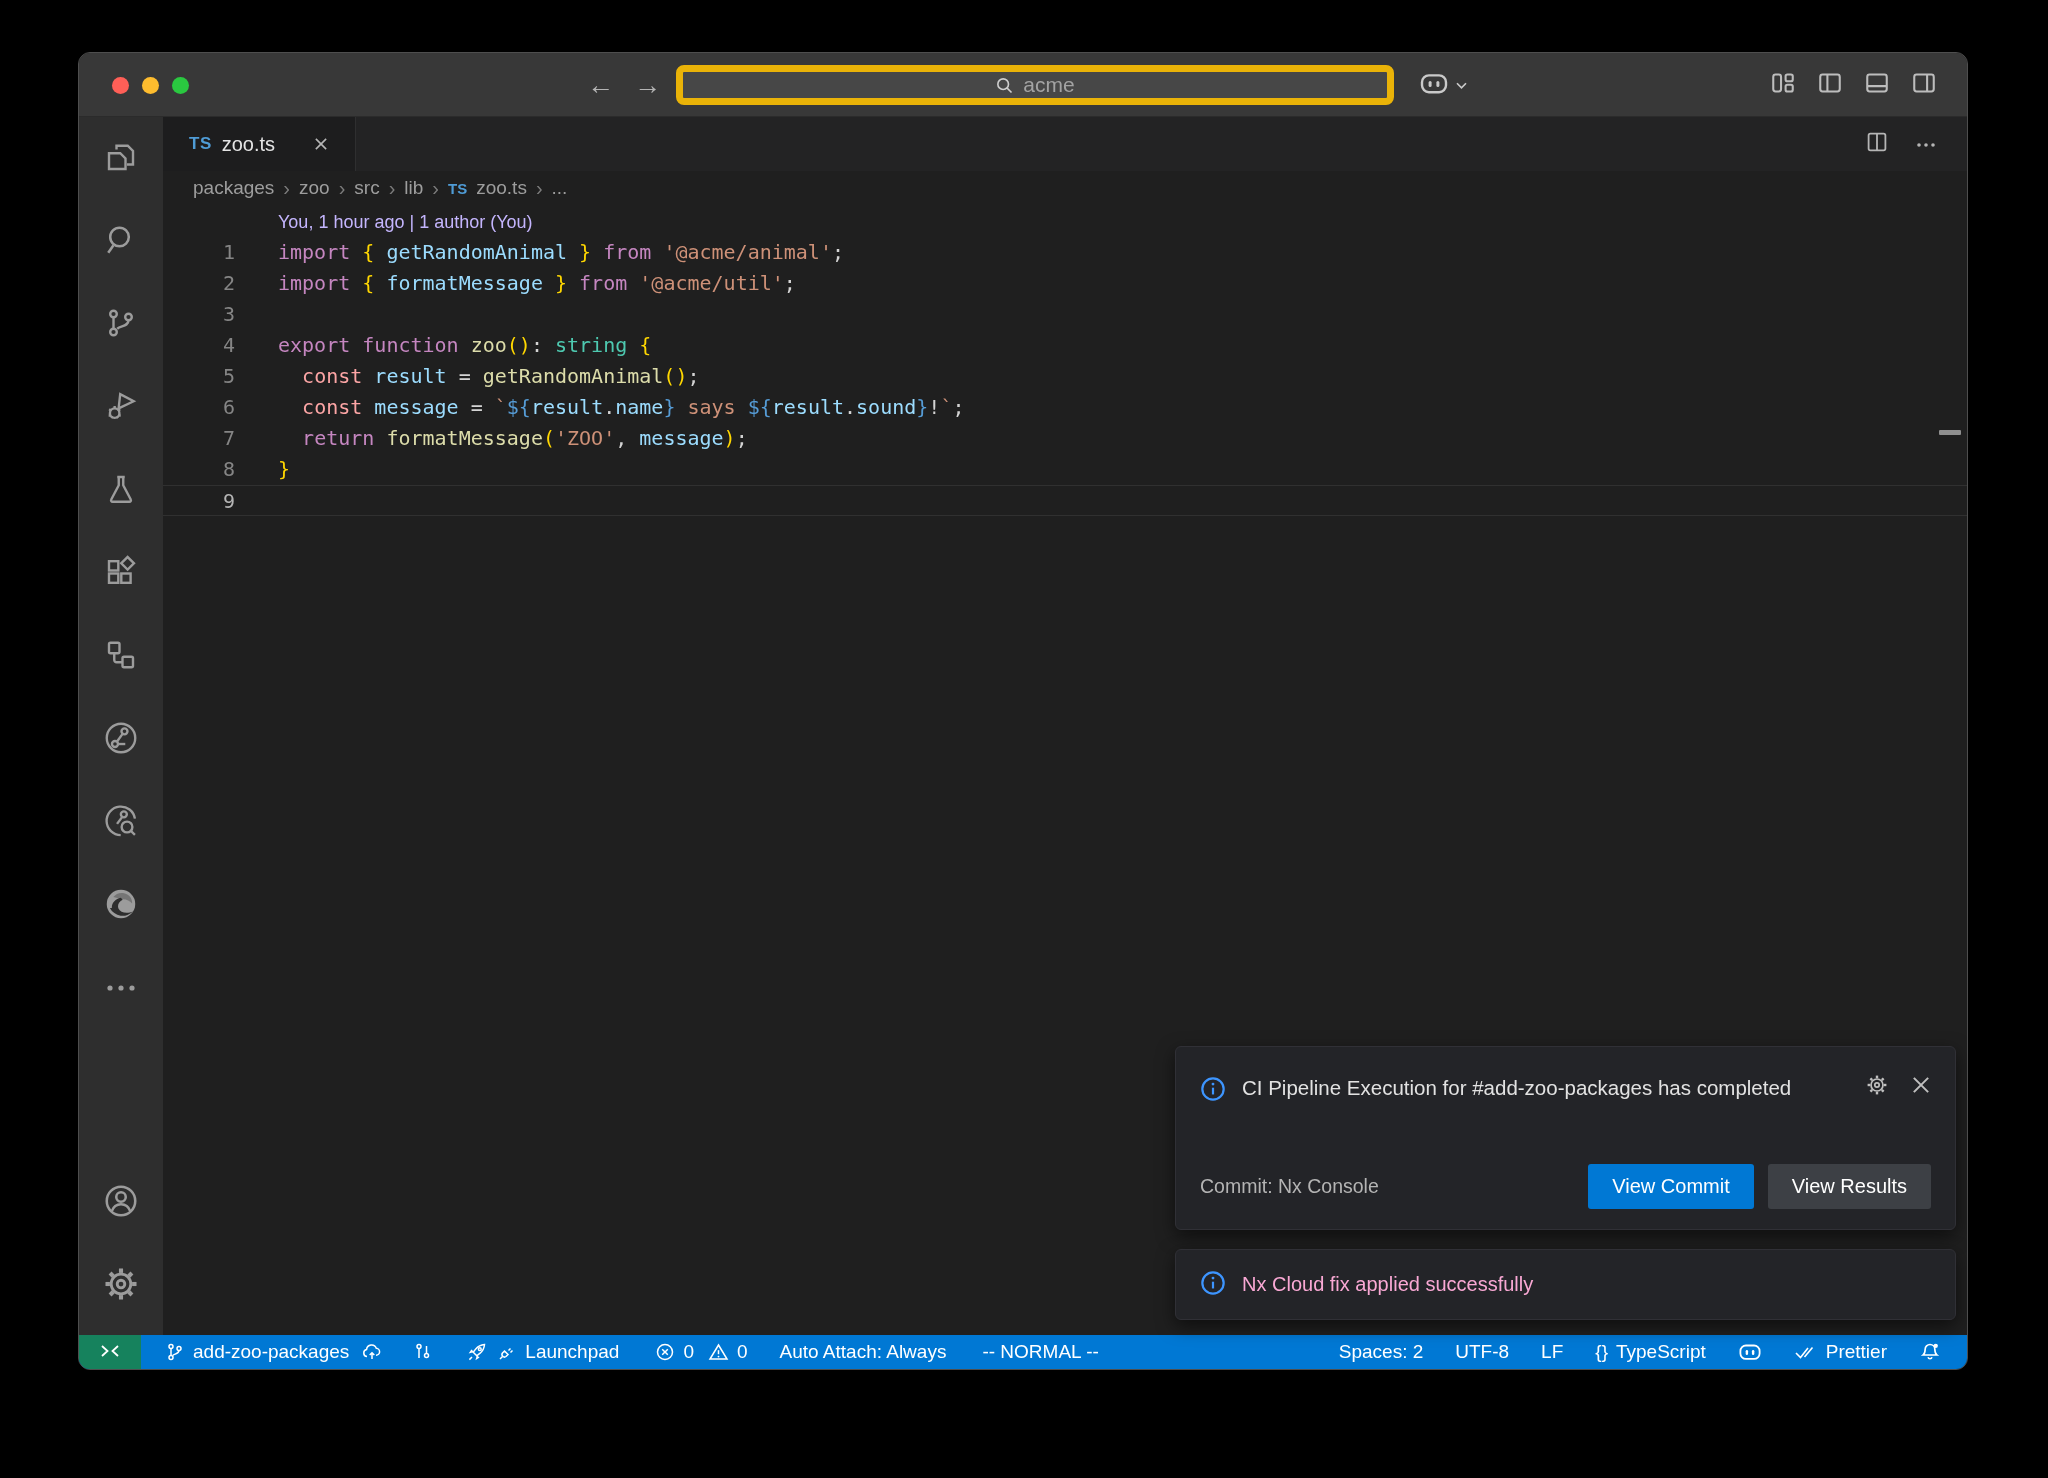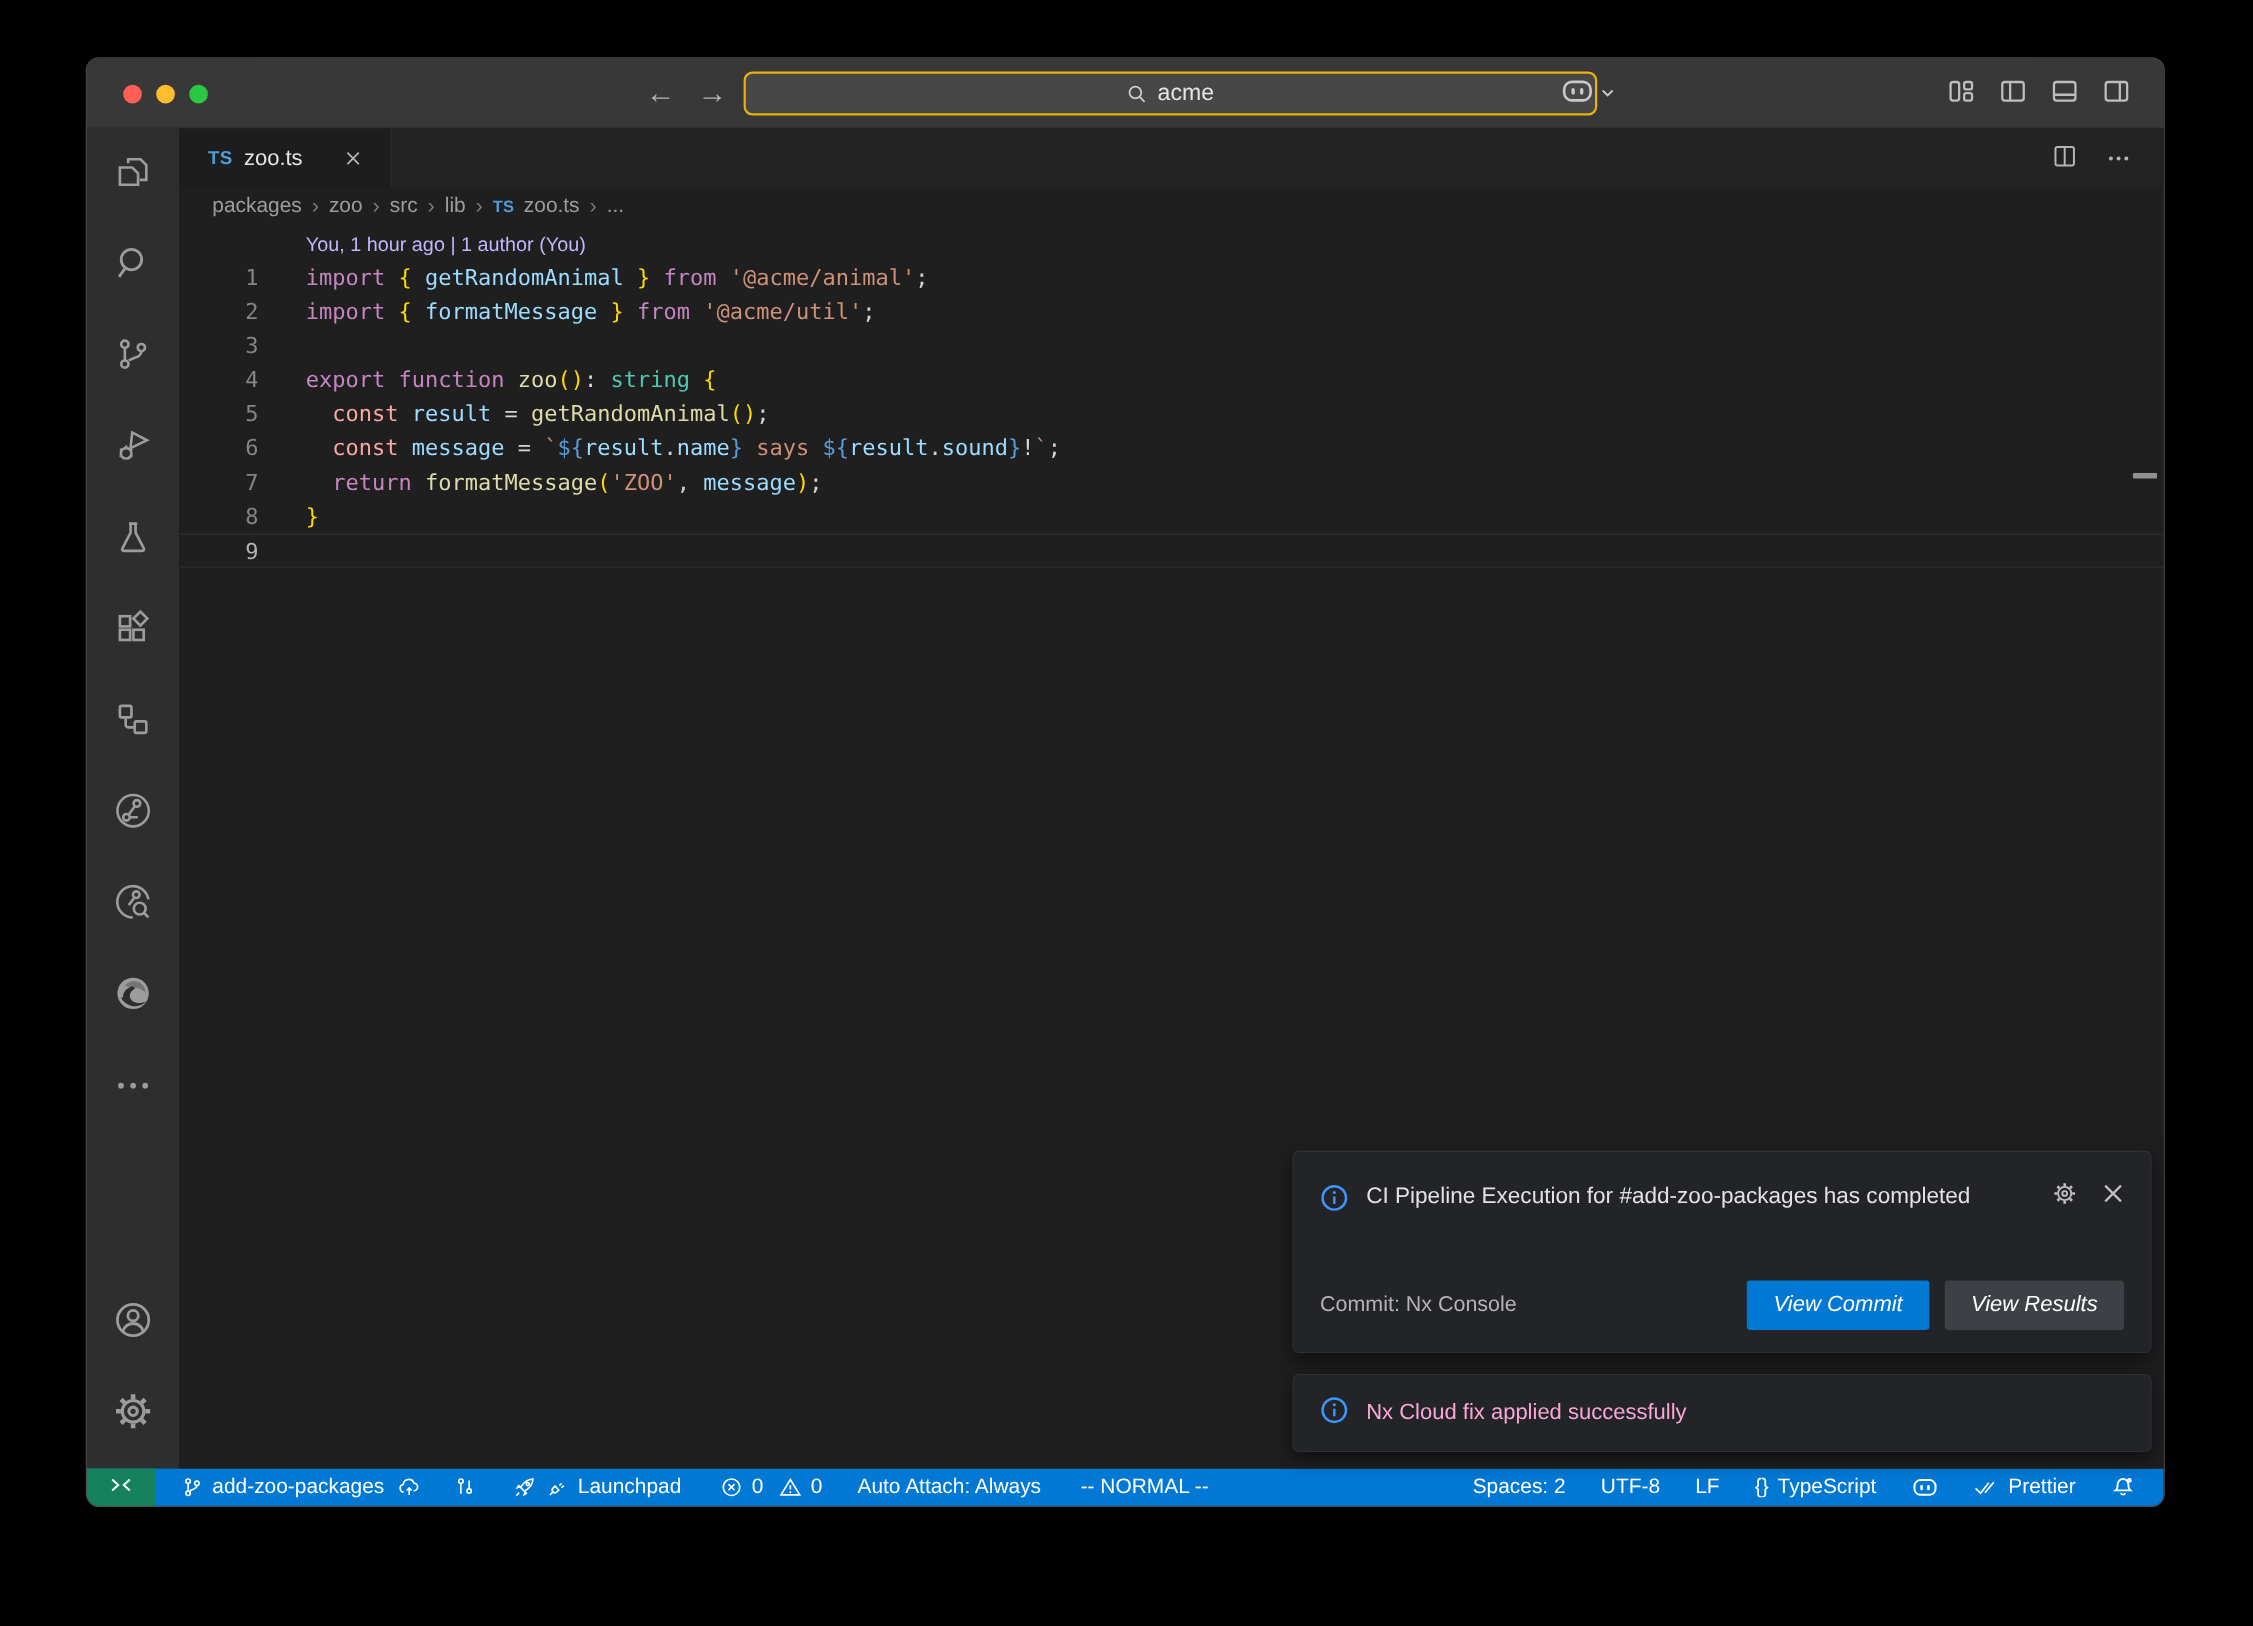--- a/index.html
+++ b/index.html
@@ -14,23 +14,23 @@
 
   
   .titlebar { position:relative; height:64px; flex:0 0 64px; background:#383838;
     border-bottom:1px solid #2b2b2b; }
   .lights { position:absolute; left:33px; top:0; height:64px; display:flex; align-items:center; gap:13px; }
   .light { width:17px; height:17px; border-radius:50%; }
   .light.red{ background:#ff5f57; } .light.yellow{ background:#febc2e; } .light.green{ background:#2ac840; }
   .nav-arrows { position:absolute; left:508px; top:0; height:64px; display:flex; align-items:center; gap:20px;
     color:#b4b4b4; font-size:27px; }
   .nav-arrows span { cursor:default; }
-  .command-center { position:absolute; left:597px; top:12px; width:776px; height:40px;
-    background:#474747; border:2px solid #eab308; border-radius:8px;
-    display:flex; align-items:center; justify-content:center; gap:9px; color:#e5e5e5; font-size:21px; }
+  .command-center { position:absolute; left:597px; top:12px; width:718px; height:40px;
+    background:#474747; border:7px solid #eab308; border-radius:8px;
+    display:flex; align-items:center; justify-content:center; gap:9px; color:#a3a3a3; font-size:21px; }
   .copilot-tb { position:absolute; left:1340px; top:0; height:64px; display:flex; align-items:center; gap:6px; color:#c9c9c9; }
   .layout-icons { position:absolute; right:30px; top:0; height:64px; display:flex; align-items:center; gap:21px; color:#bdbdbd; }
 
   
   .main { flex:1; display:flex; min-height:0; }
   .activitybar { width:84px; flex:0 0 84px; background:#2e2e2e; display:flex; flex-direction:column;
     align-items:center; color:#9c9c9c; padding-bottom:8px; }
   .ab-slot { height:83px; display:flex; align-items:center; justify-content:center; width:100%; }
   .ab-bottom { margin-top:auto; }
 
@@ -78,21 +78,21 @@
     border:1px solid #303036; border-radius:6px; box-shadow:0 6px 18px rgba(0,0,0,.55);
     color:#dcdcdc; z-index:5; }
   .toast1 { top:993px; height:184px; padding:22px 24px 20px 24px; display:flex; flex-direction:column; }
   .toast1-top { display:flex; align-items:flex-start; }
   .toast-title { width:560px; font-size:20.5px; line-height:38px; color:#e2e2e2; margin-left:16px; }
   .toast-tools { margin-left:auto; display:flex; align-items:center; gap:22px; color:#c0c0c0; padding-top:4px; }
   .toast1-bottom { margin-top:auto; display:flex; align-items:center; }
   .toast-source { color:#b4b4b4; font-size:19.5px; }
   .toast-buttons { margin-left:auto; display:flex; gap:14px; }
   .btn { height:45px; padding:0 24px; display:flex; align-items:center; justify-content:center;
-    font-size:20px; border-radius:3px; color:#fff; cursor:default;font-style:italic; }
+    font-size:20px; border-radius:3px; color:#fff; cursor:default; }
   .btn-primary { background:#0078d4; }
   .btn-secondary { background:#3d4045; }
   .toast2 { top:1196px; height:71px; display:flex; align-items:center; padding:0 24px; }
   .toast2 .msg { margin-left:16px; font-size:20px; color:#f9a8d4; }
 
   
   .statusbar { height:34px; flex:0 0 34px; background:#0078d4; color:#fff; display:flex;
     align-items:center; font-size:19px; }
   .remote { width:62px; height:100%; background:#16825d; display:flex; align-items:center; justify-content:center; }
   .sb-item { display:flex; align-items:center; gap:8px; white-space:nowrap; }

